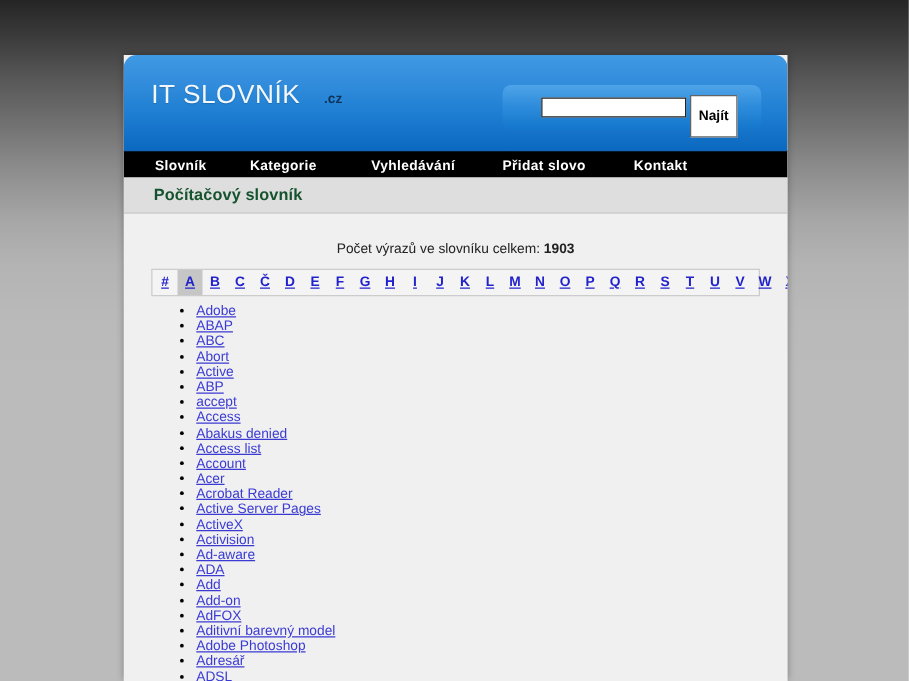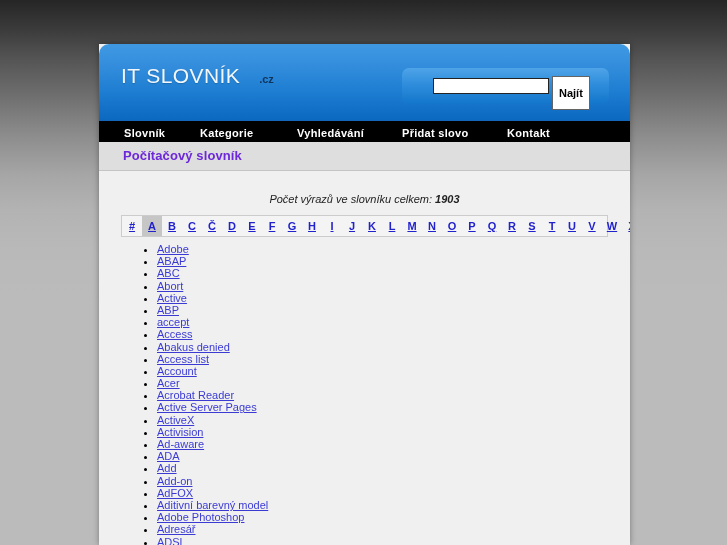--- a/index.html
+++ b/index.html
@@ -144,37 +144,36 @@
     border-bottom: 1px solid #c4c4c4;
     position: relative;
   }
   .titlebar h1 {
     margin: 0;
     position: absolute;
     left: 24px;
     top: 6px;
     font-size: 13px;
     font-weight: bold;
-    color: #6d28d9;
+    color: #14532d;
     letter-spacing: 0.1px;
   }
 
   
   .content {
     background: #f0f0f0;
     padding: 0;
     position: relative;
     height: 375px;
   }
   .total-count {
     text-align: center;
     font-size: 11px;
     color: #222222;
     padding-top: 22px;
-    font-style: italic;
   }
   .total-count .num {
     font-weight: bold;
   }
 
   
   .alphabar {
     margin: 10px 22px 0 22px;
     border: 1px solid #cccccc;
     background: #f4f4f4;

